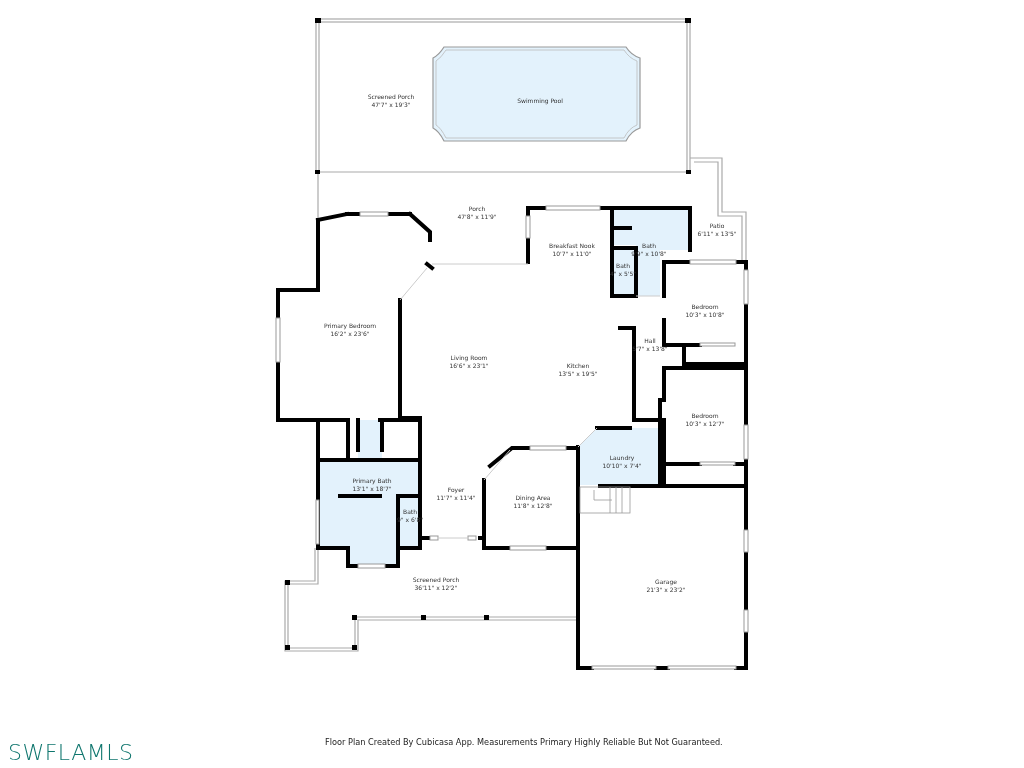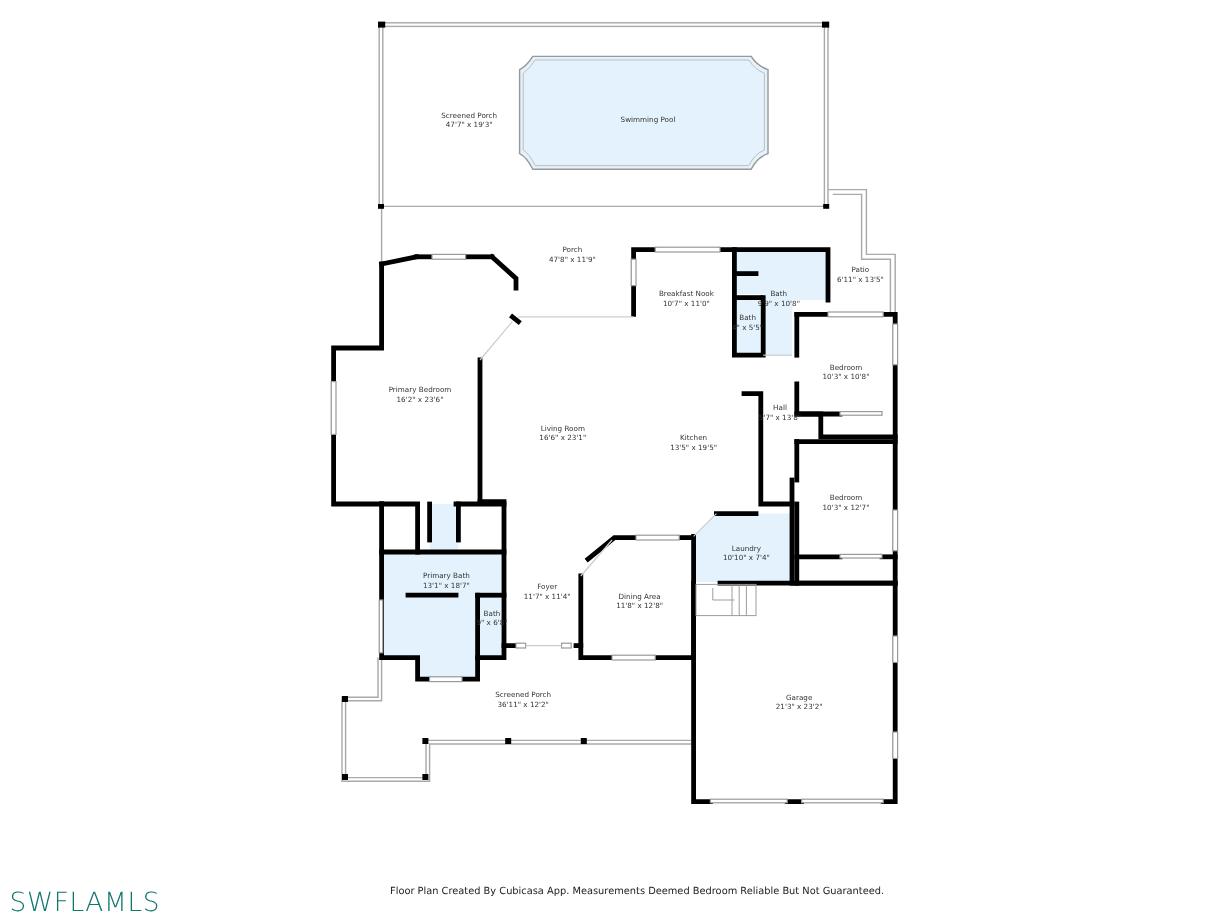--- a/index.html
+++ b/index.html
@@ -232,13 +232,13 @@
       <span class="dim">Screened Porch</span>
       <span class="dim">36'11" x 12'2"</span>
     </div>
     <div class="label" style="left: 666px; top: 578px;">
       <span class="dim">Garage</span>
       <span class="dim">21'3" x 23'2"</span>
     </div>
   </div>
 
 <div class="logo">SWFLAMLS</div>
-<div class="footer-note">Floor Plan Created By Cubicasa App. Measurements Deemed Bedroom Reliable But Not Guaranteed.</div>
+<div class="footer-note">Floor Plan Created By Cubicasa App. Measurements Primary Highly Reliable But Not Guaranteed.</div>
 
 </body></html>

